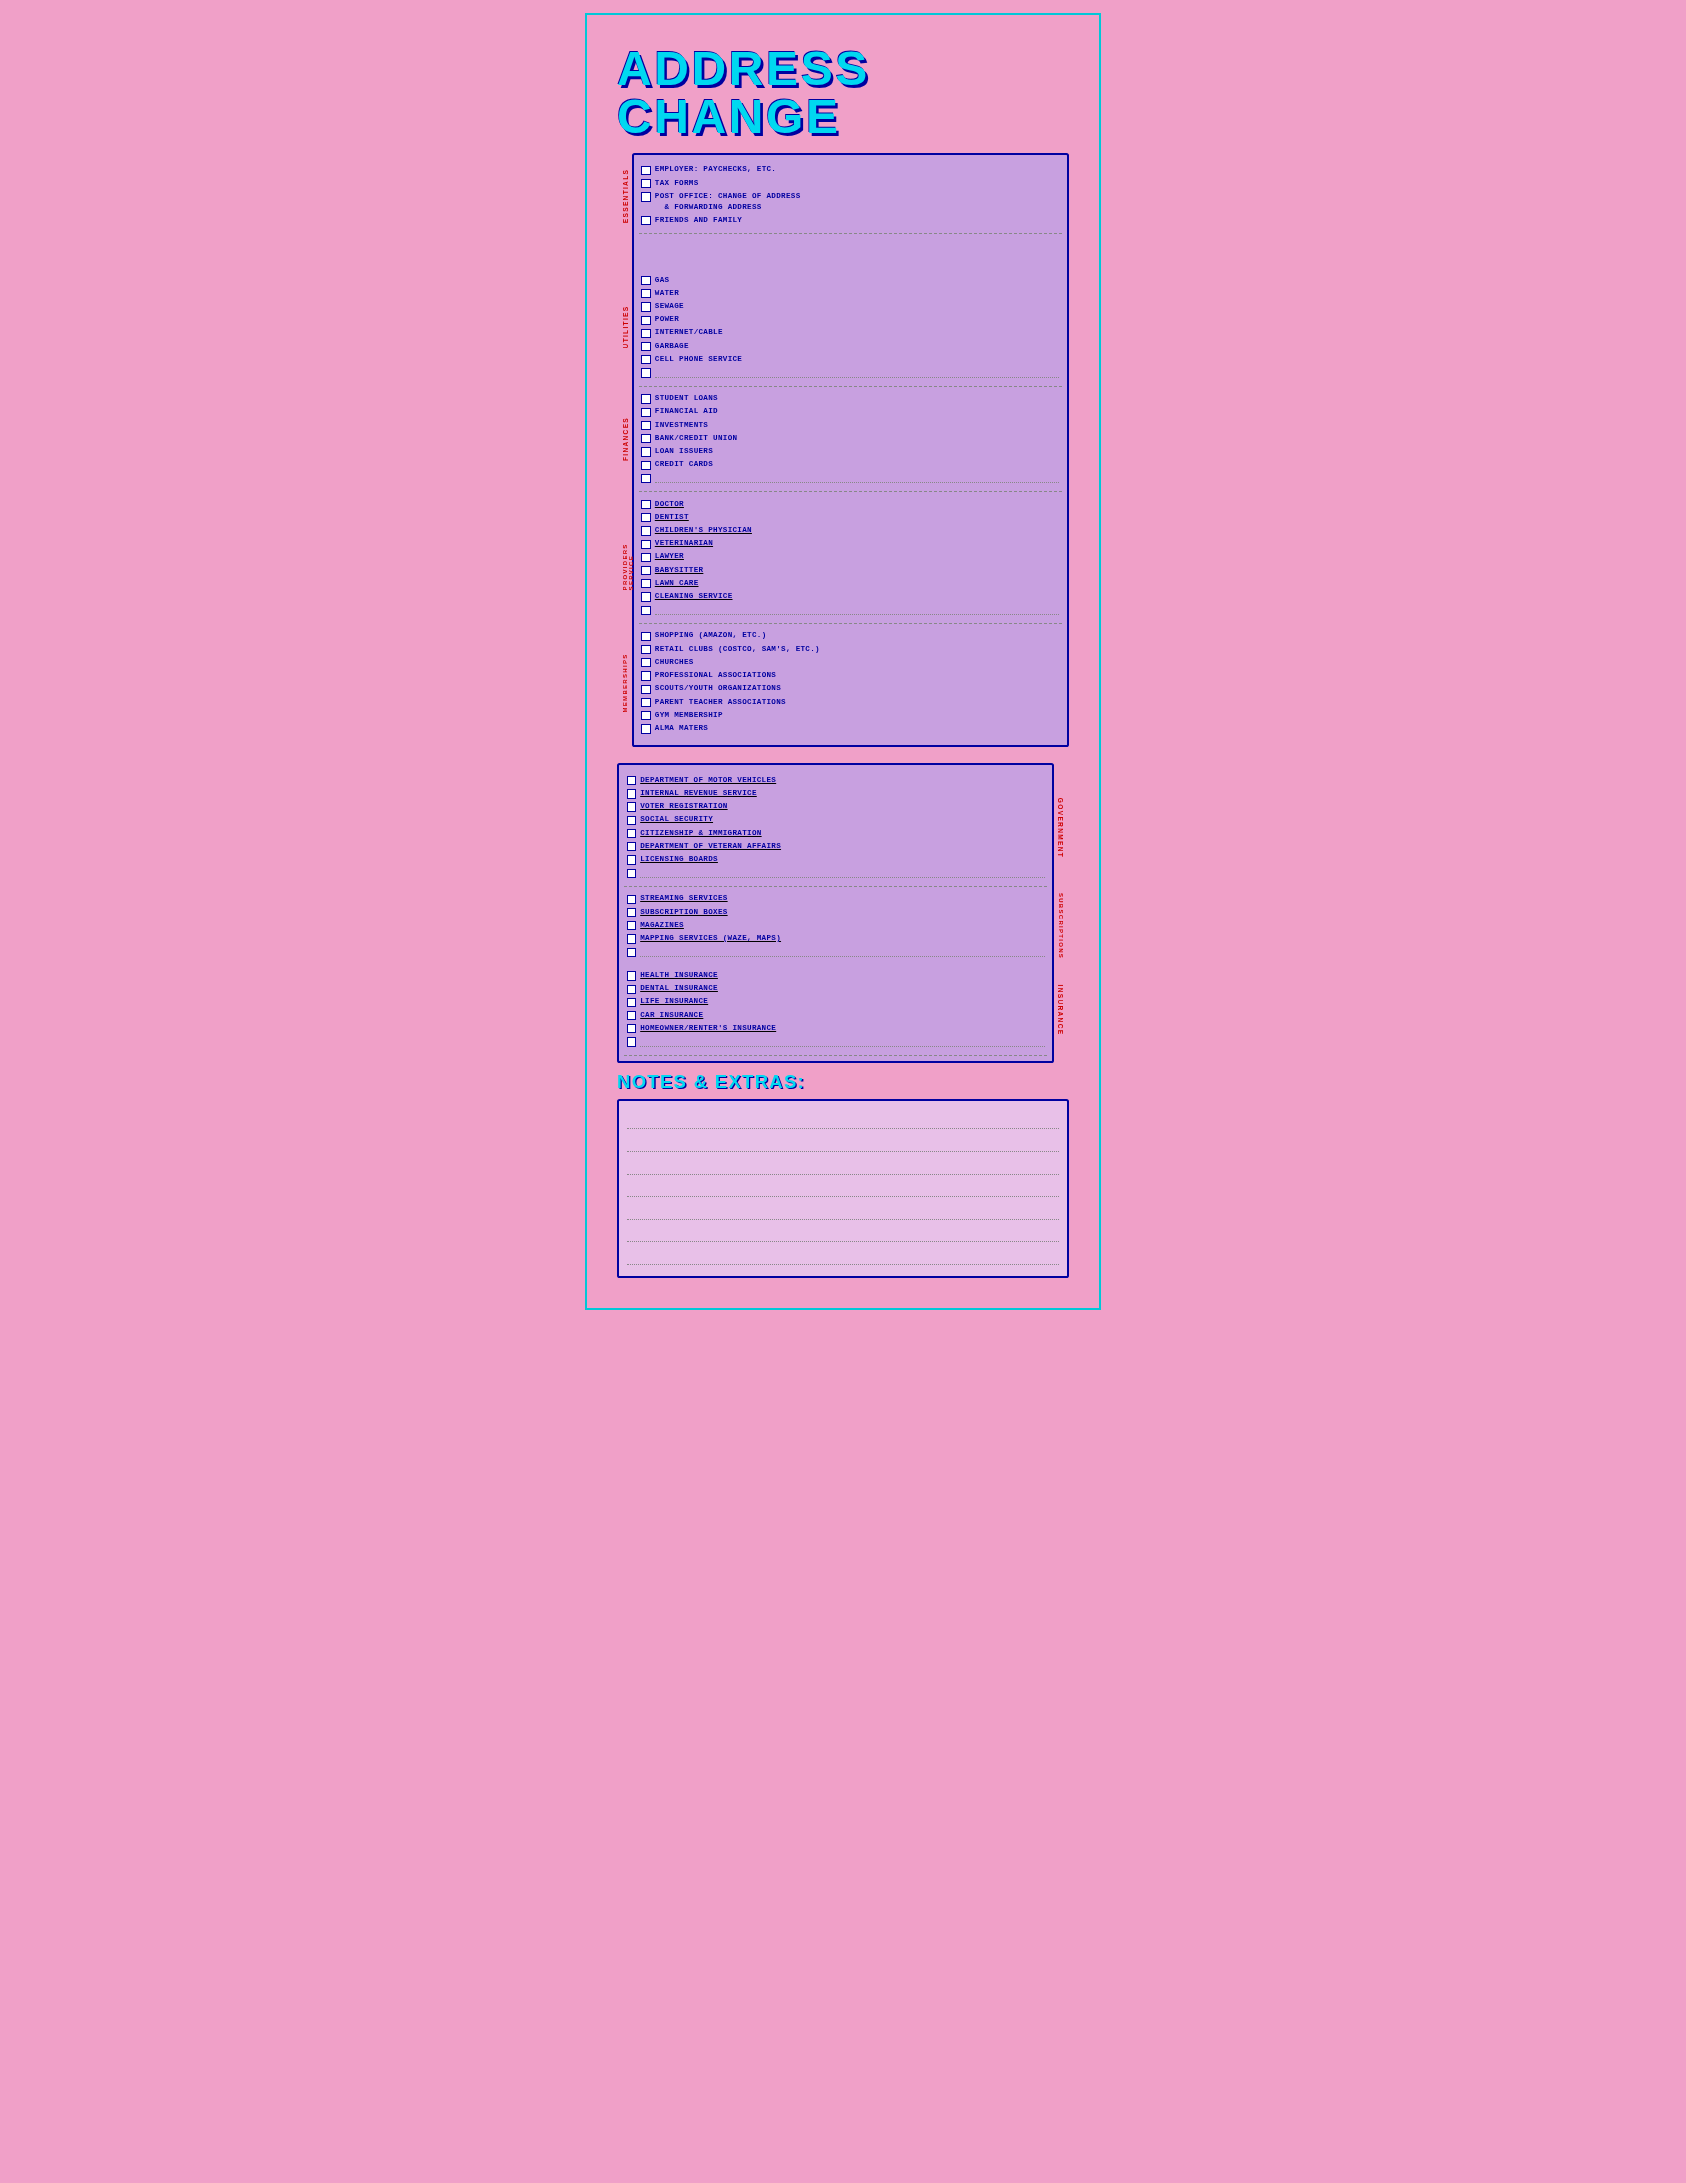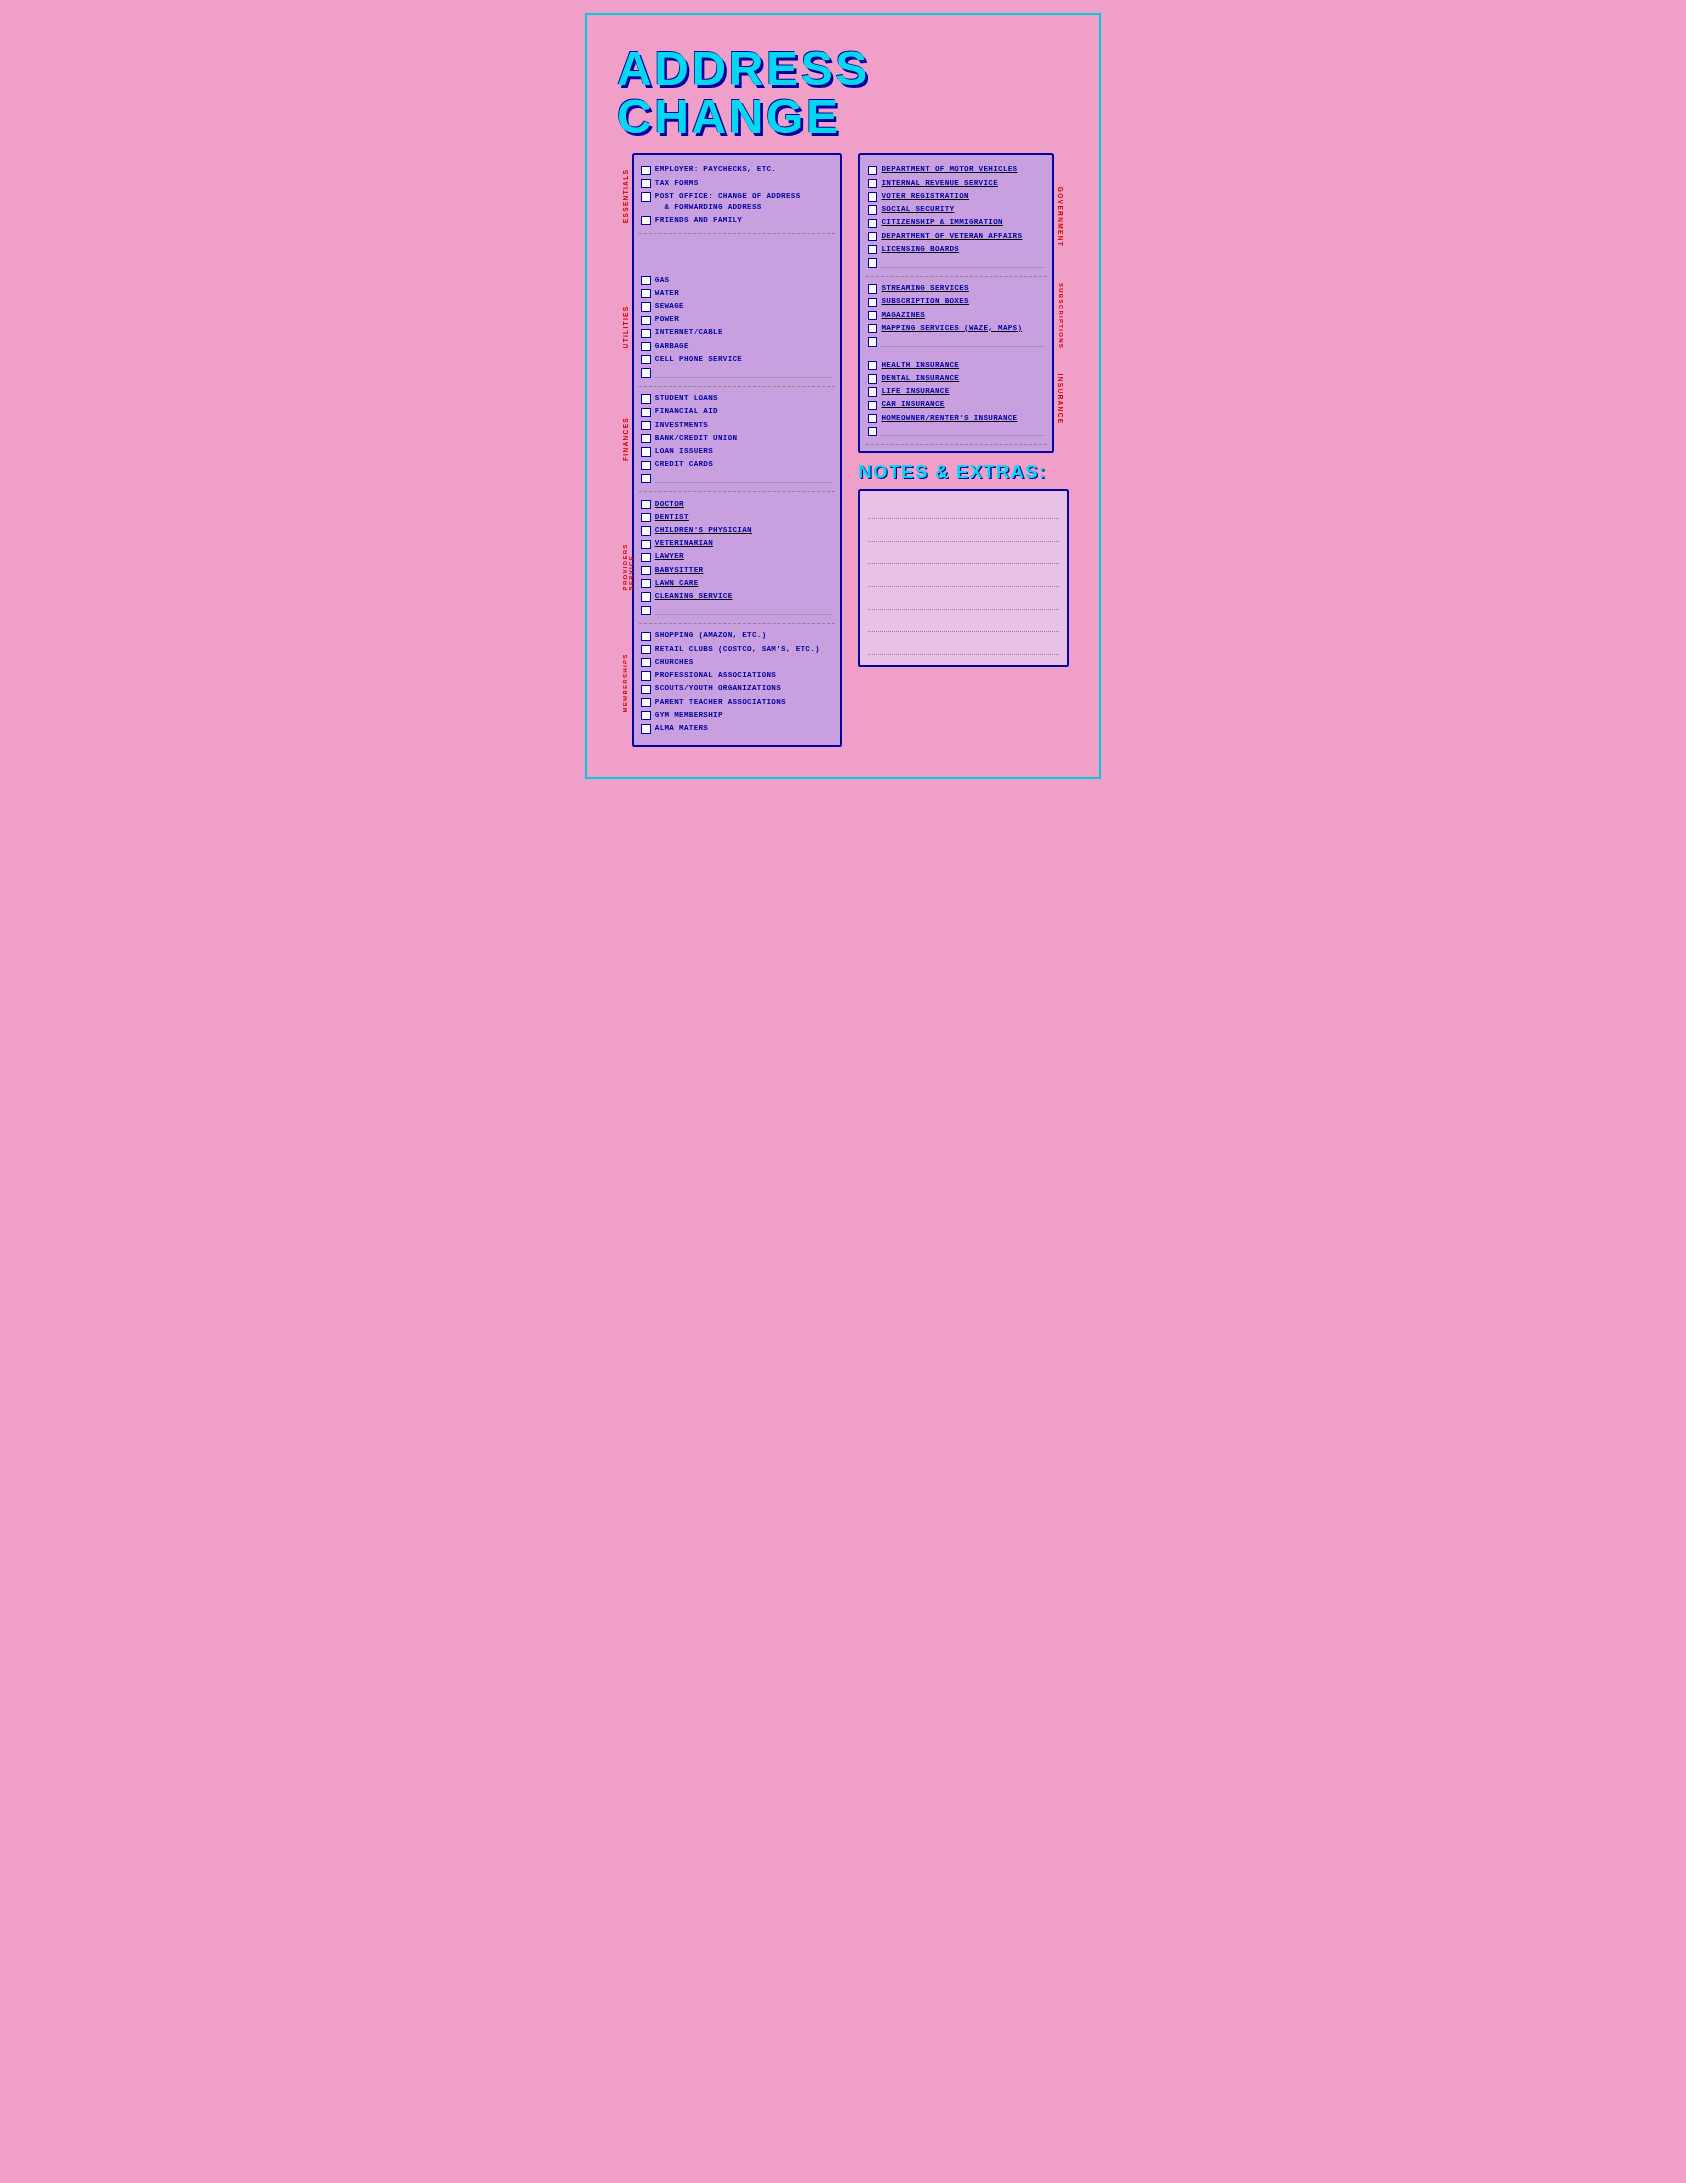--- a/index.html
+++ b/index.html
@@ -35,20 +35,21 @@
       color: #00d8f0;
       text-shadow: 2.6px 2.6px 0px #0000a0, -0.7px -0.7px 0px #0000a0;
       letter-spacing: 2.6px;
       text-transform: uppercase;
       line-height: 1;
     }
 
     .content-area {
       display: flex;
       gap: 16px;
+      flex-direction: column;
     }
 
     .checklist-item {
       display: flex;
       align-items: flex-start;
       margin-bottom: 2.6px;
       gap: 4px;
     }
 
     .checkbox {

